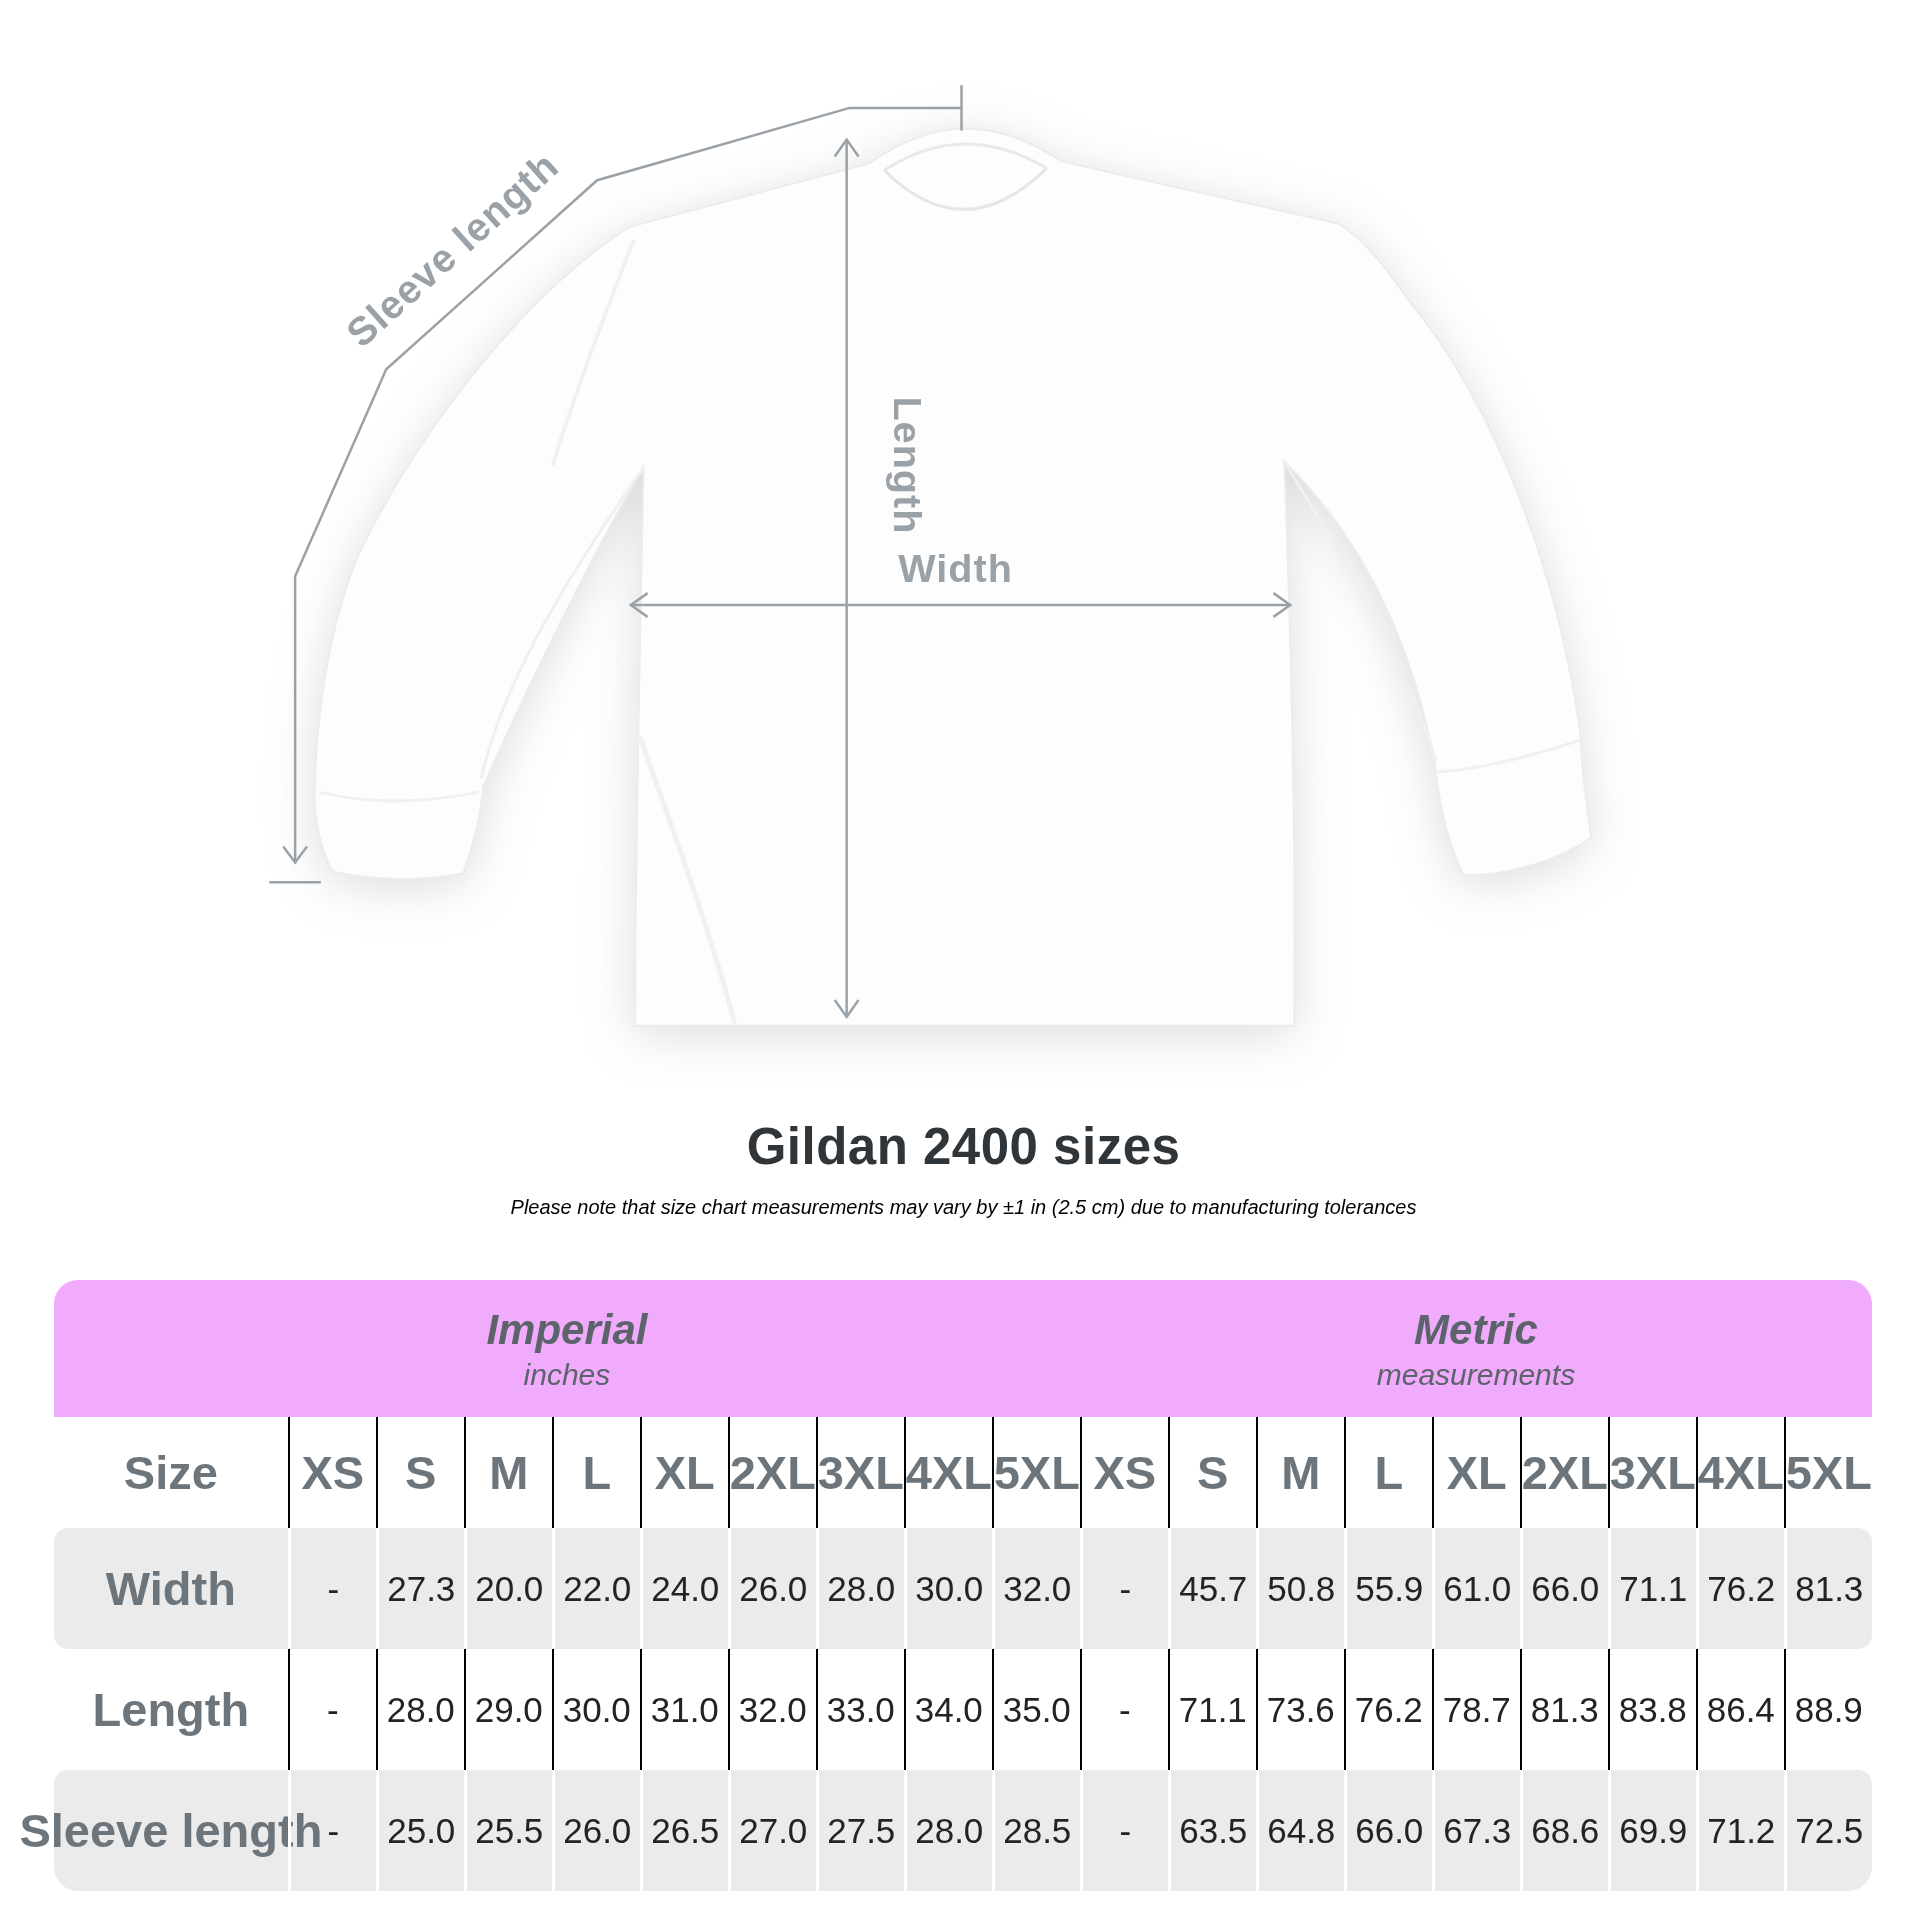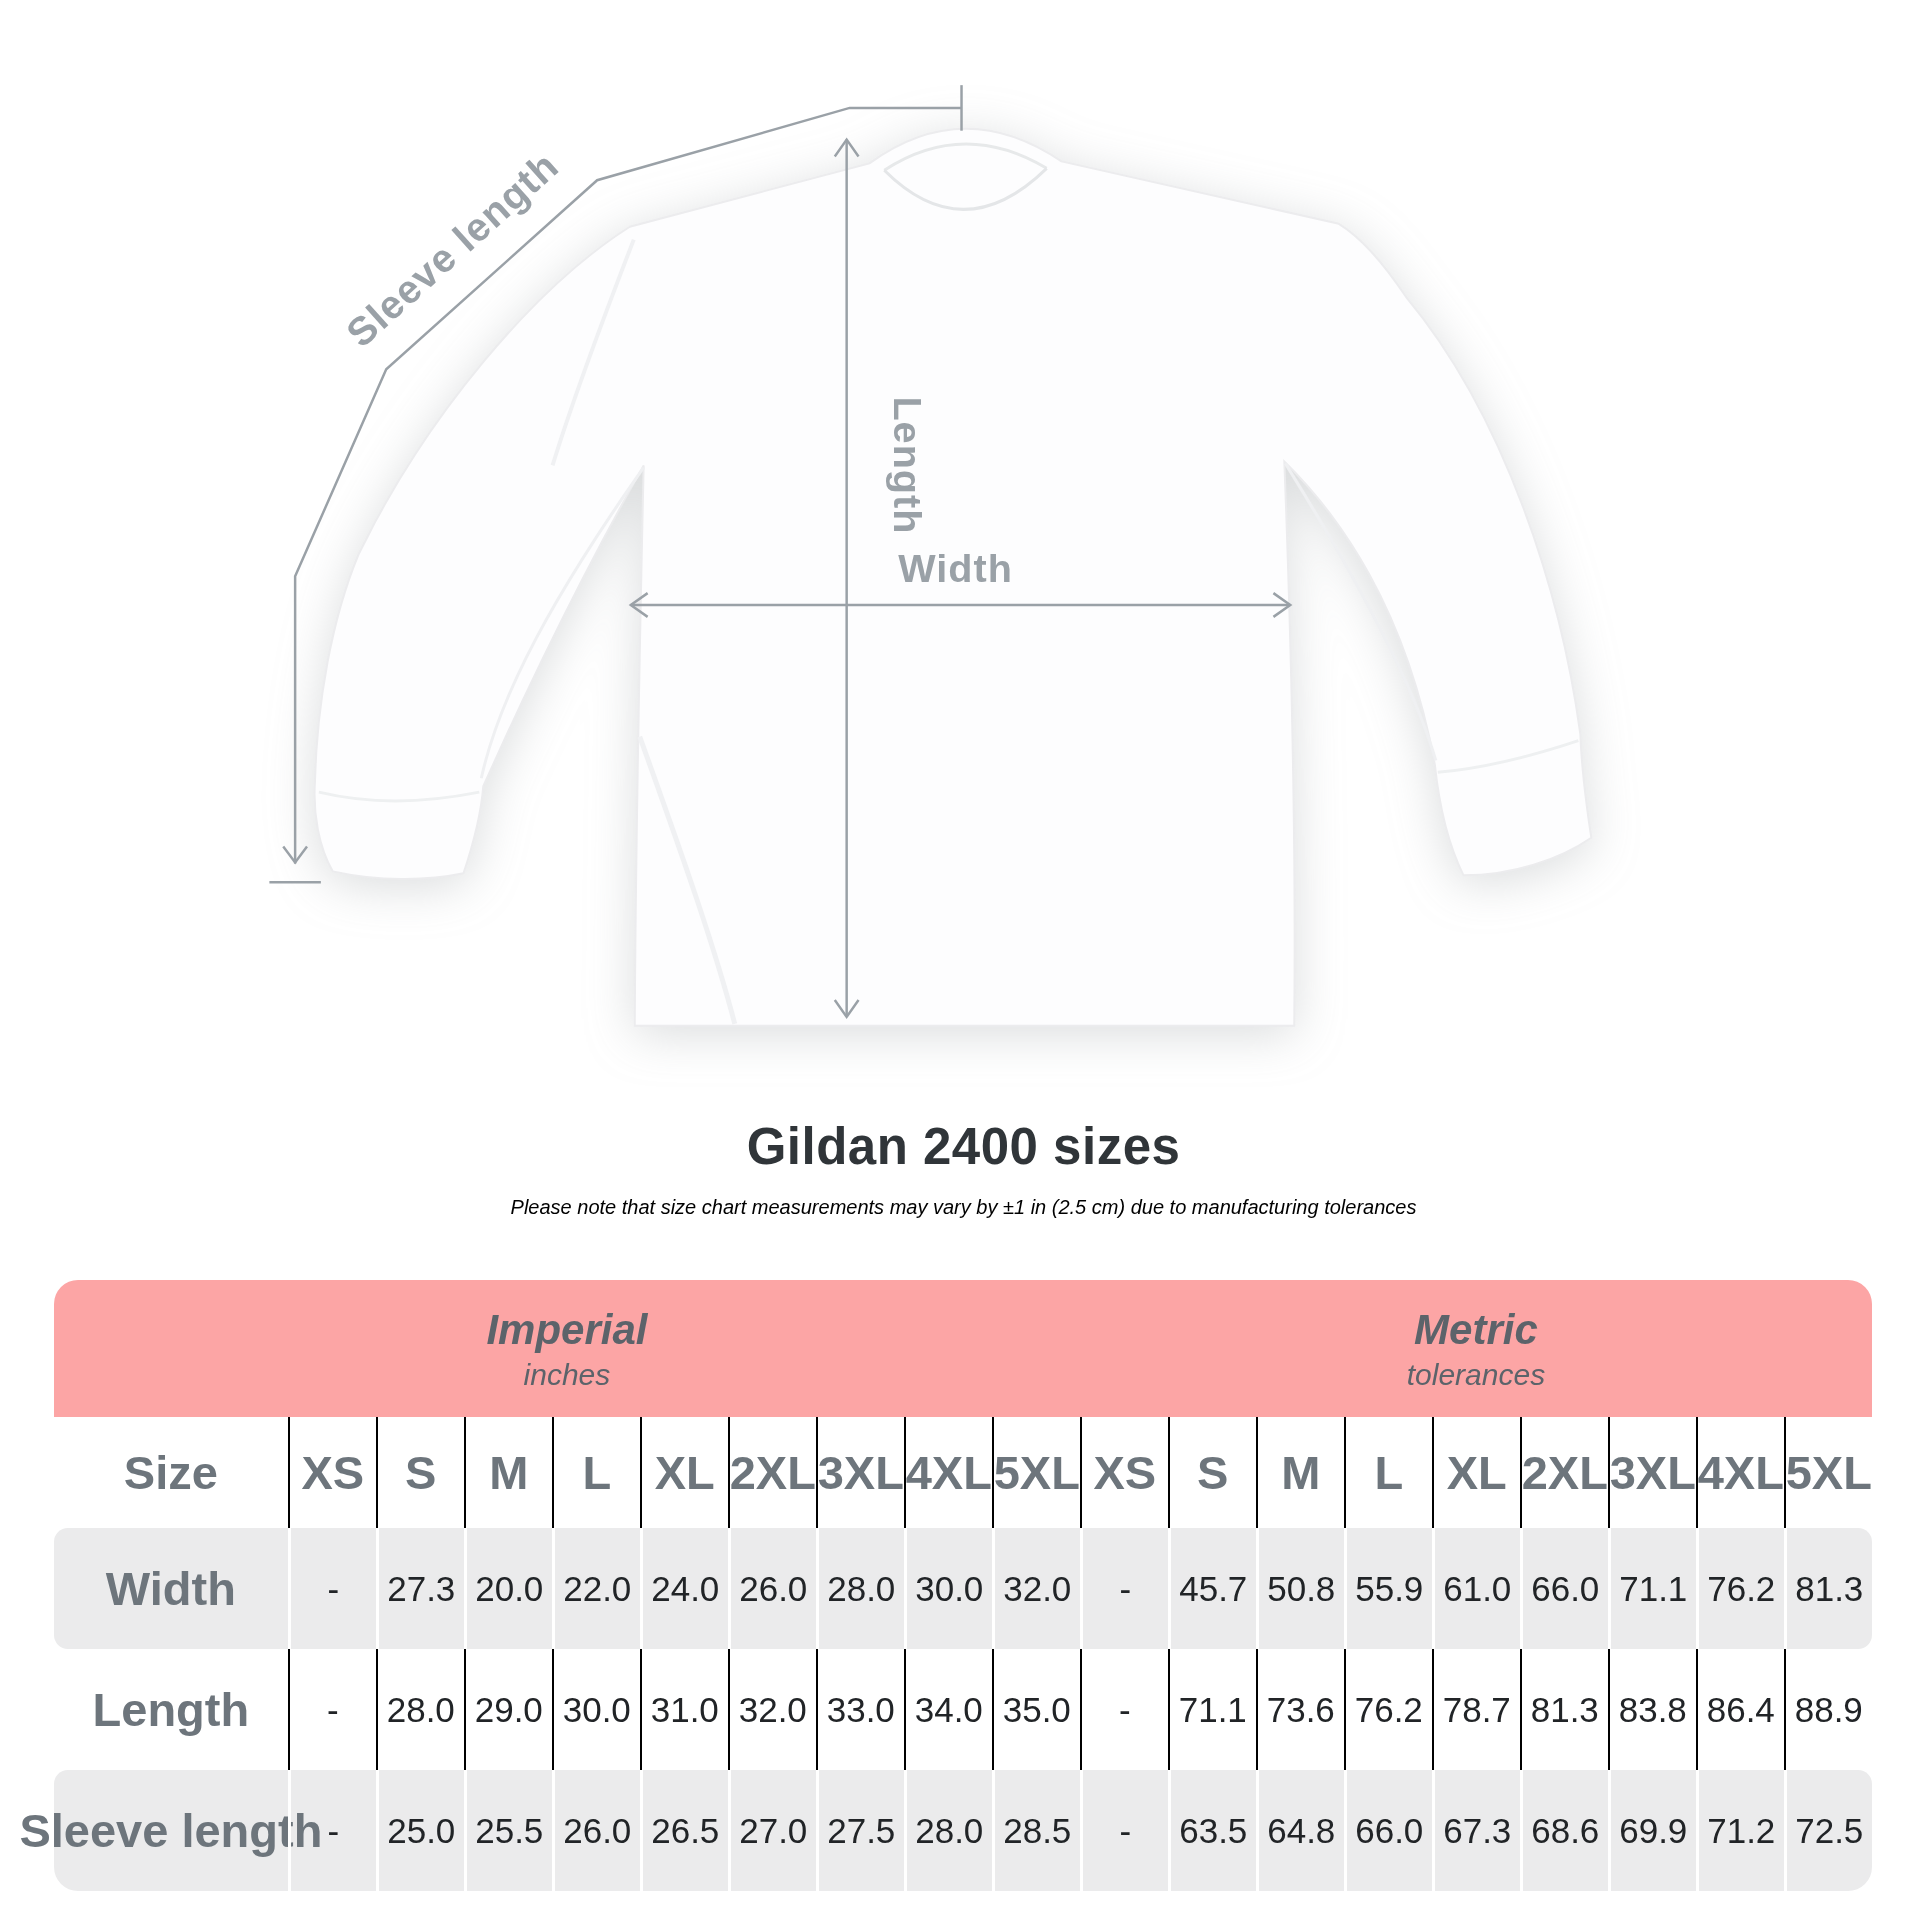--- a/index.html
+++ b/index.html
@@ -19,21 +19,21 @@
     text-align:center;font-size:51px;font-weight:bold;color:#303539;letter-spacing:0.5px;
   }
   .page-subtitle{
     position:absolute;top:1196px;left:0;width:100%;
     text-align:center;font-size:20px;font-style:italic;color:#000000;
   }
 
   
   .card{position:absolute;top:1280px;left:54px;width:1818px;}
   .band{
-    height:137px;background:#fca5a5;border-radius:24px 24px 0 0;
+    height:137px;background:#f0abfc;border-radius:24px 24px 0 0;
     display:flex;align-items:stretch;
   }
   .band-sec{display:flex;flex-direction:column;align-items:center;justify-content:center;gap:4px;}
   .band-sec.imperial{width:56.43%;}
   .band-sec.metric{width:43.57%;}
   .band-title{font-size:42px;font-weight:bold;font-style:italic;color:#5c636a;}
   .band-sub{font-size:30px;font-style:italic;color:#5c636a;}
 
   .row{display:flex;width:100%;}
   .row.header{height:111px;background:#ffffff;}
@@ -125,21 +125,21 @@
   <div class="page-subtitle">Please note that size chart measurements may vary by ±1 in (2.5 cm) due to manufacturing tolerances</div>
 
   <div class="card">
     <div class="band">
       <div class="band-sec imperial">
         <div class="band-title">Imperial</div>
         <div class="band-sub">inches</div>
       </div>
       <div class="band-sec metric">
         <div class="band-title">Metric</div>
-        <div class="band-sub">tolerances</div>
+        <div class="band-sub">measurements</div>
       </div>
     </div>
     <div id="size-table">
         <div class="row header">
           <div class="cell label head">Size</div>
           <div class="cell size head">XS</div>
           <div class="cell size head">S</div>
           <div class="cell size head">M</div>
           <div class="cell size head">L</div>
           <div class="cell size head">XL</div>

